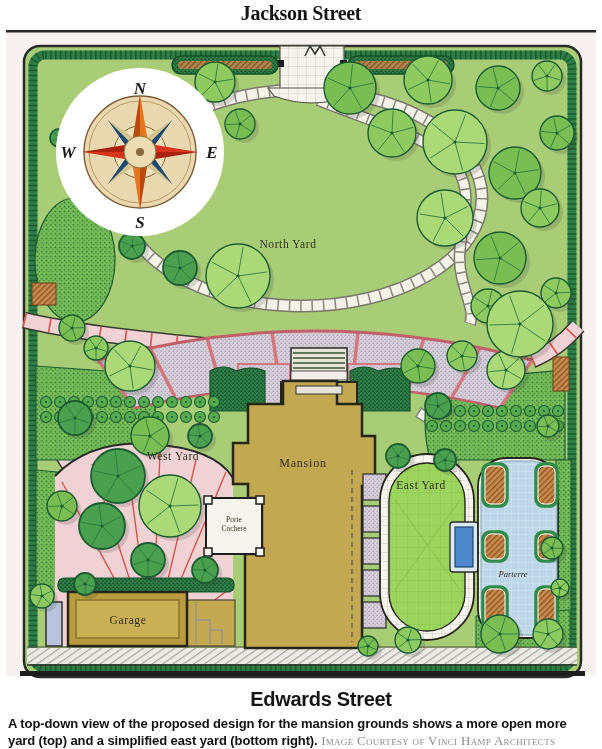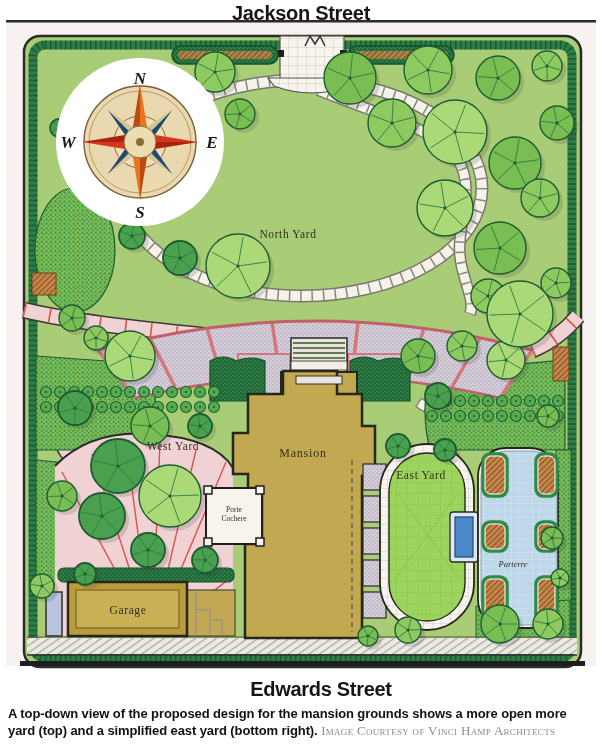--- a/index.html
+++ b/index.html
@@ -1,18 +1,18 @@
 <!DOCTYPE html>
 <html><head>
 <meta charset="utf-8">
 <style>
   html,body{margin:0;padding:0;background:#fff;}
   body{width:602px;height:749px;font-family:"Liberation Sans",sans-serif;position:relative;overflow:hidden;}
   .street-title{width:602px;text-align:center;font-weight:bold;font-size:20px;letter-spacing:-0.3px;color:#151515;}
-  .street-title.top{height:20px;line-height:26px;}
+  .street-title.top{height:30px;line-height:26px;font-family:Liberation Serif, serif;}
   .street-title.bottom{height:28px;line-height:30px;margin-left:20px;}
   svg{display:block;}
   .caption{padding:4px 8px 0 8px;font-size:13px;font-weight:bold;color:#111;line-height:1.3;letter-spacing:-0.1px;}
   .credit{font-family:"Liberation Serif",serif;font-weight:normal;font-variant:small-caps;color:#8c8c8c;font-size:13px;letter-spacing:0.3px;}
   text.lbl{font-family:"Liberation Serif",serif;fill:#33301f;}
   text.compass-letter{font-family:"Liberation Serif",serif;font-style:italic;font-weight:bold;font-size:17px;fill:#1a1a1a;}
 </style>
 </head>
 <body>
 

